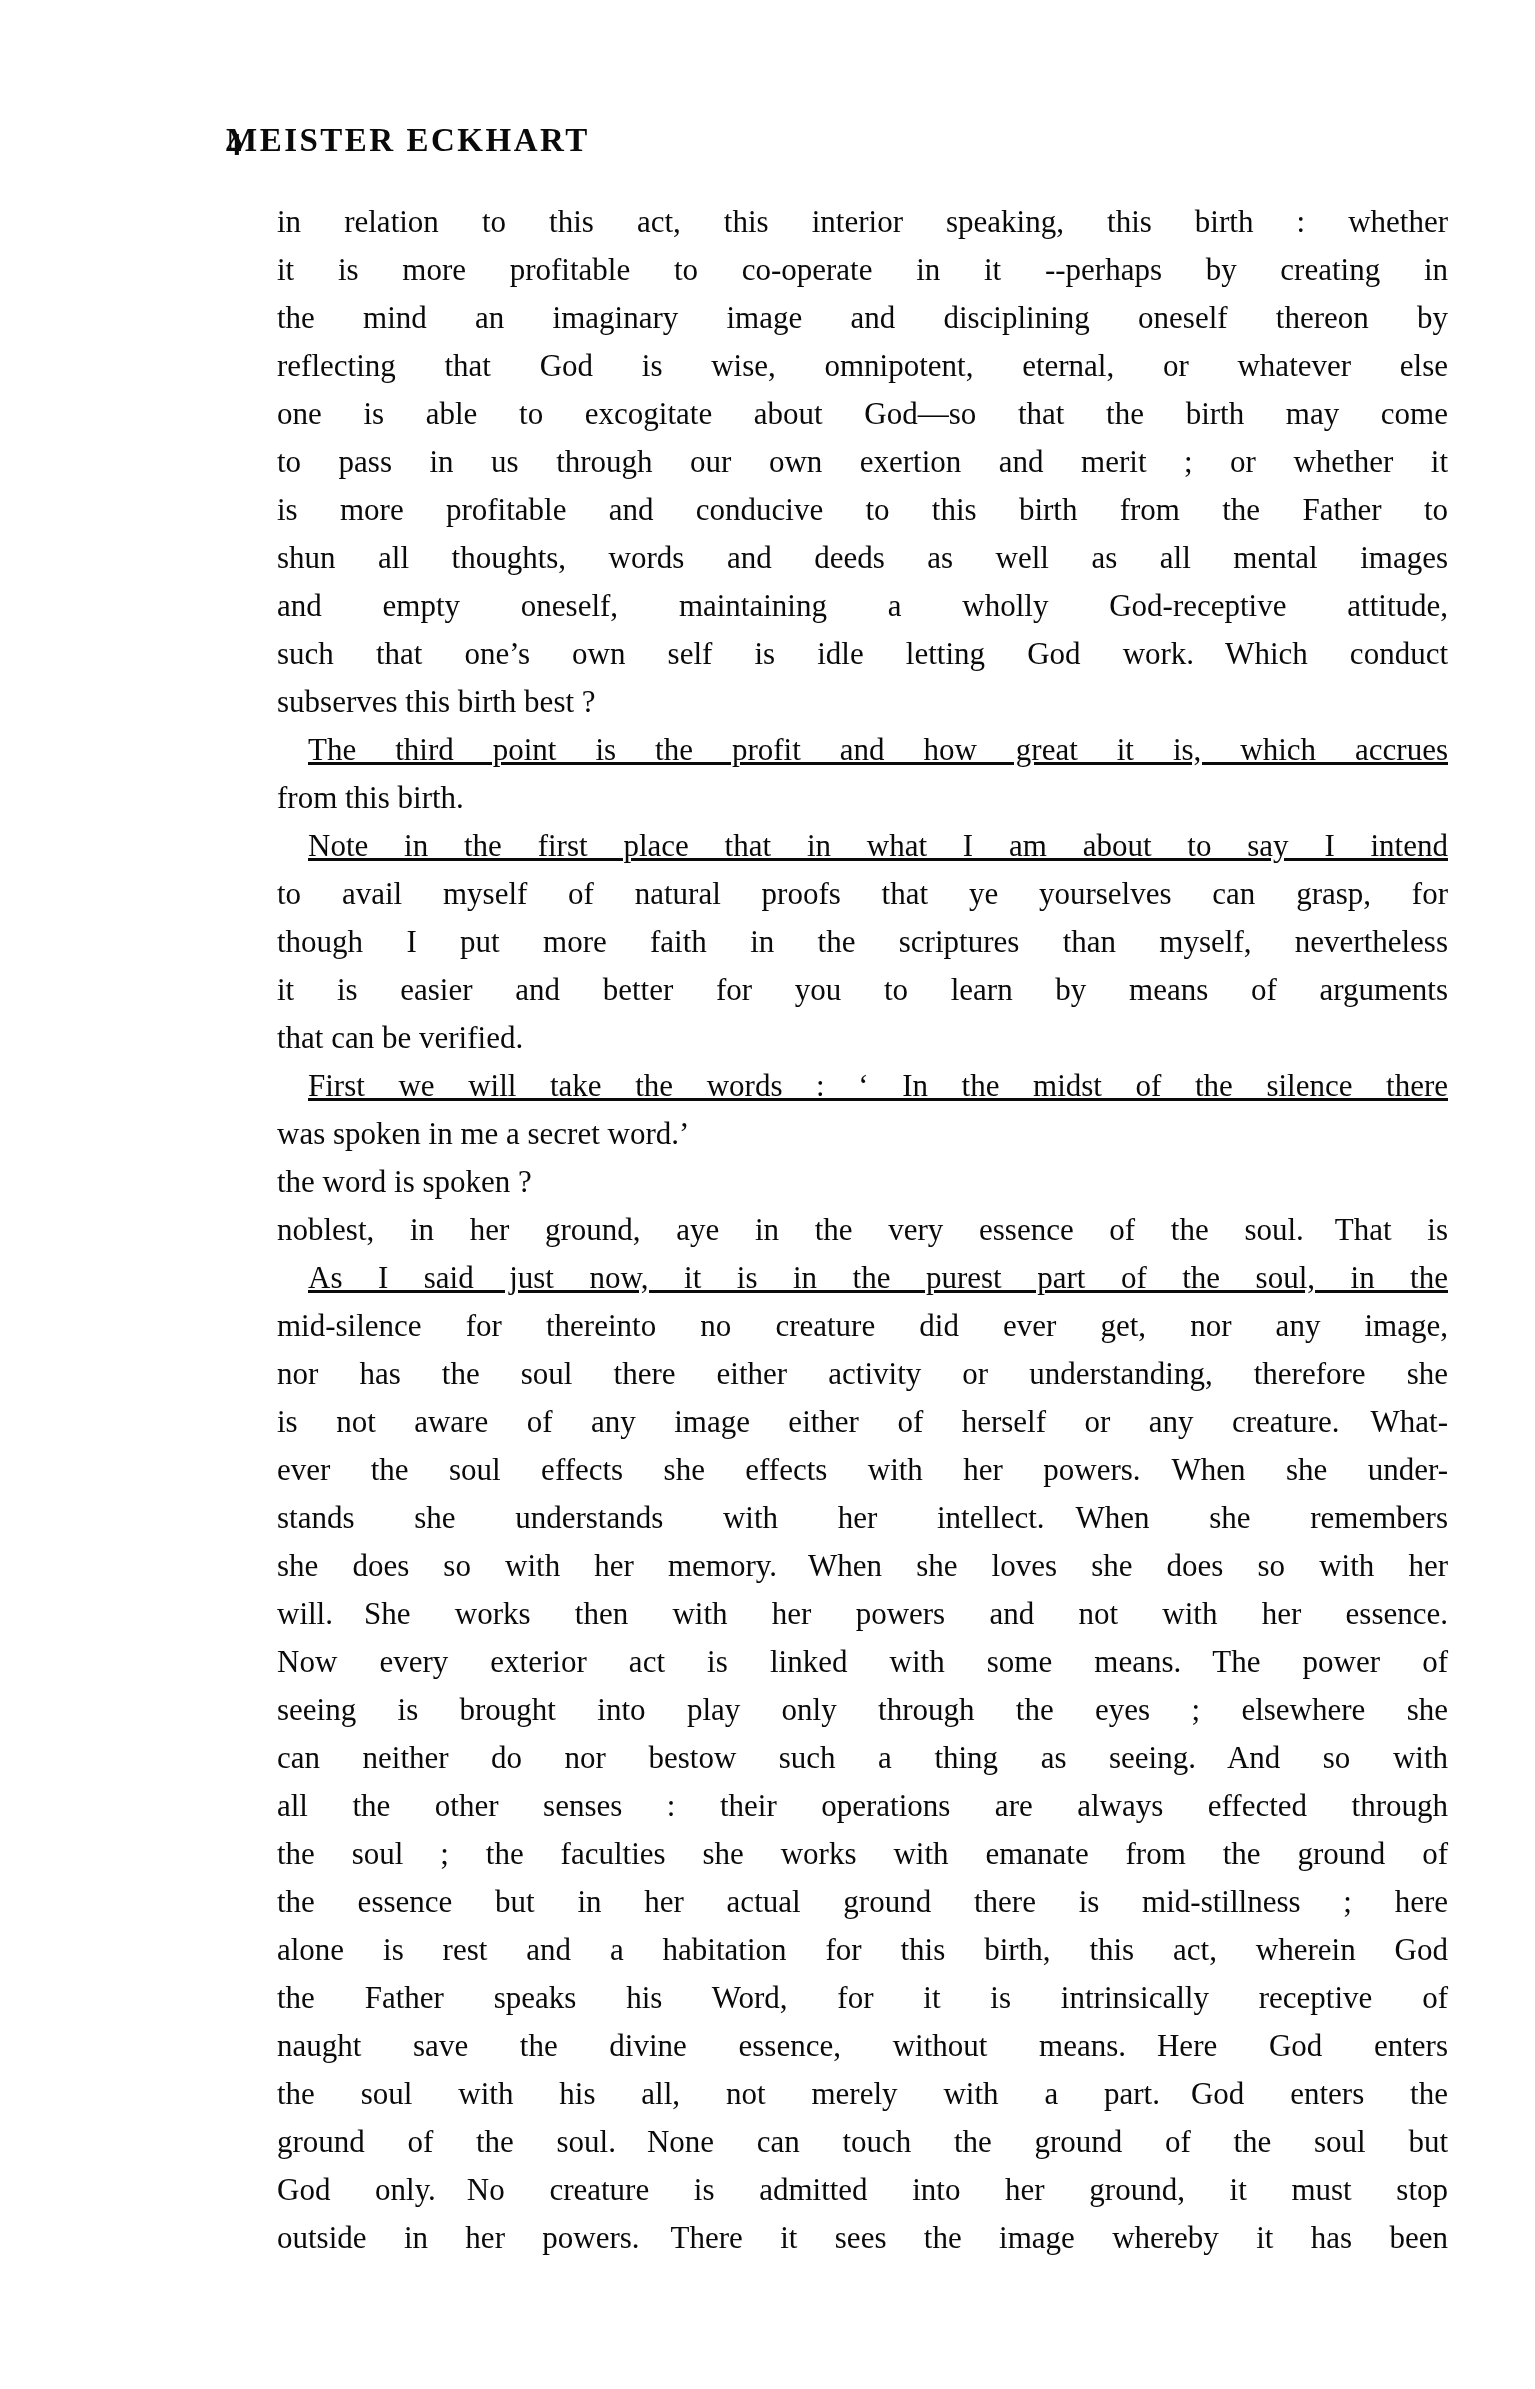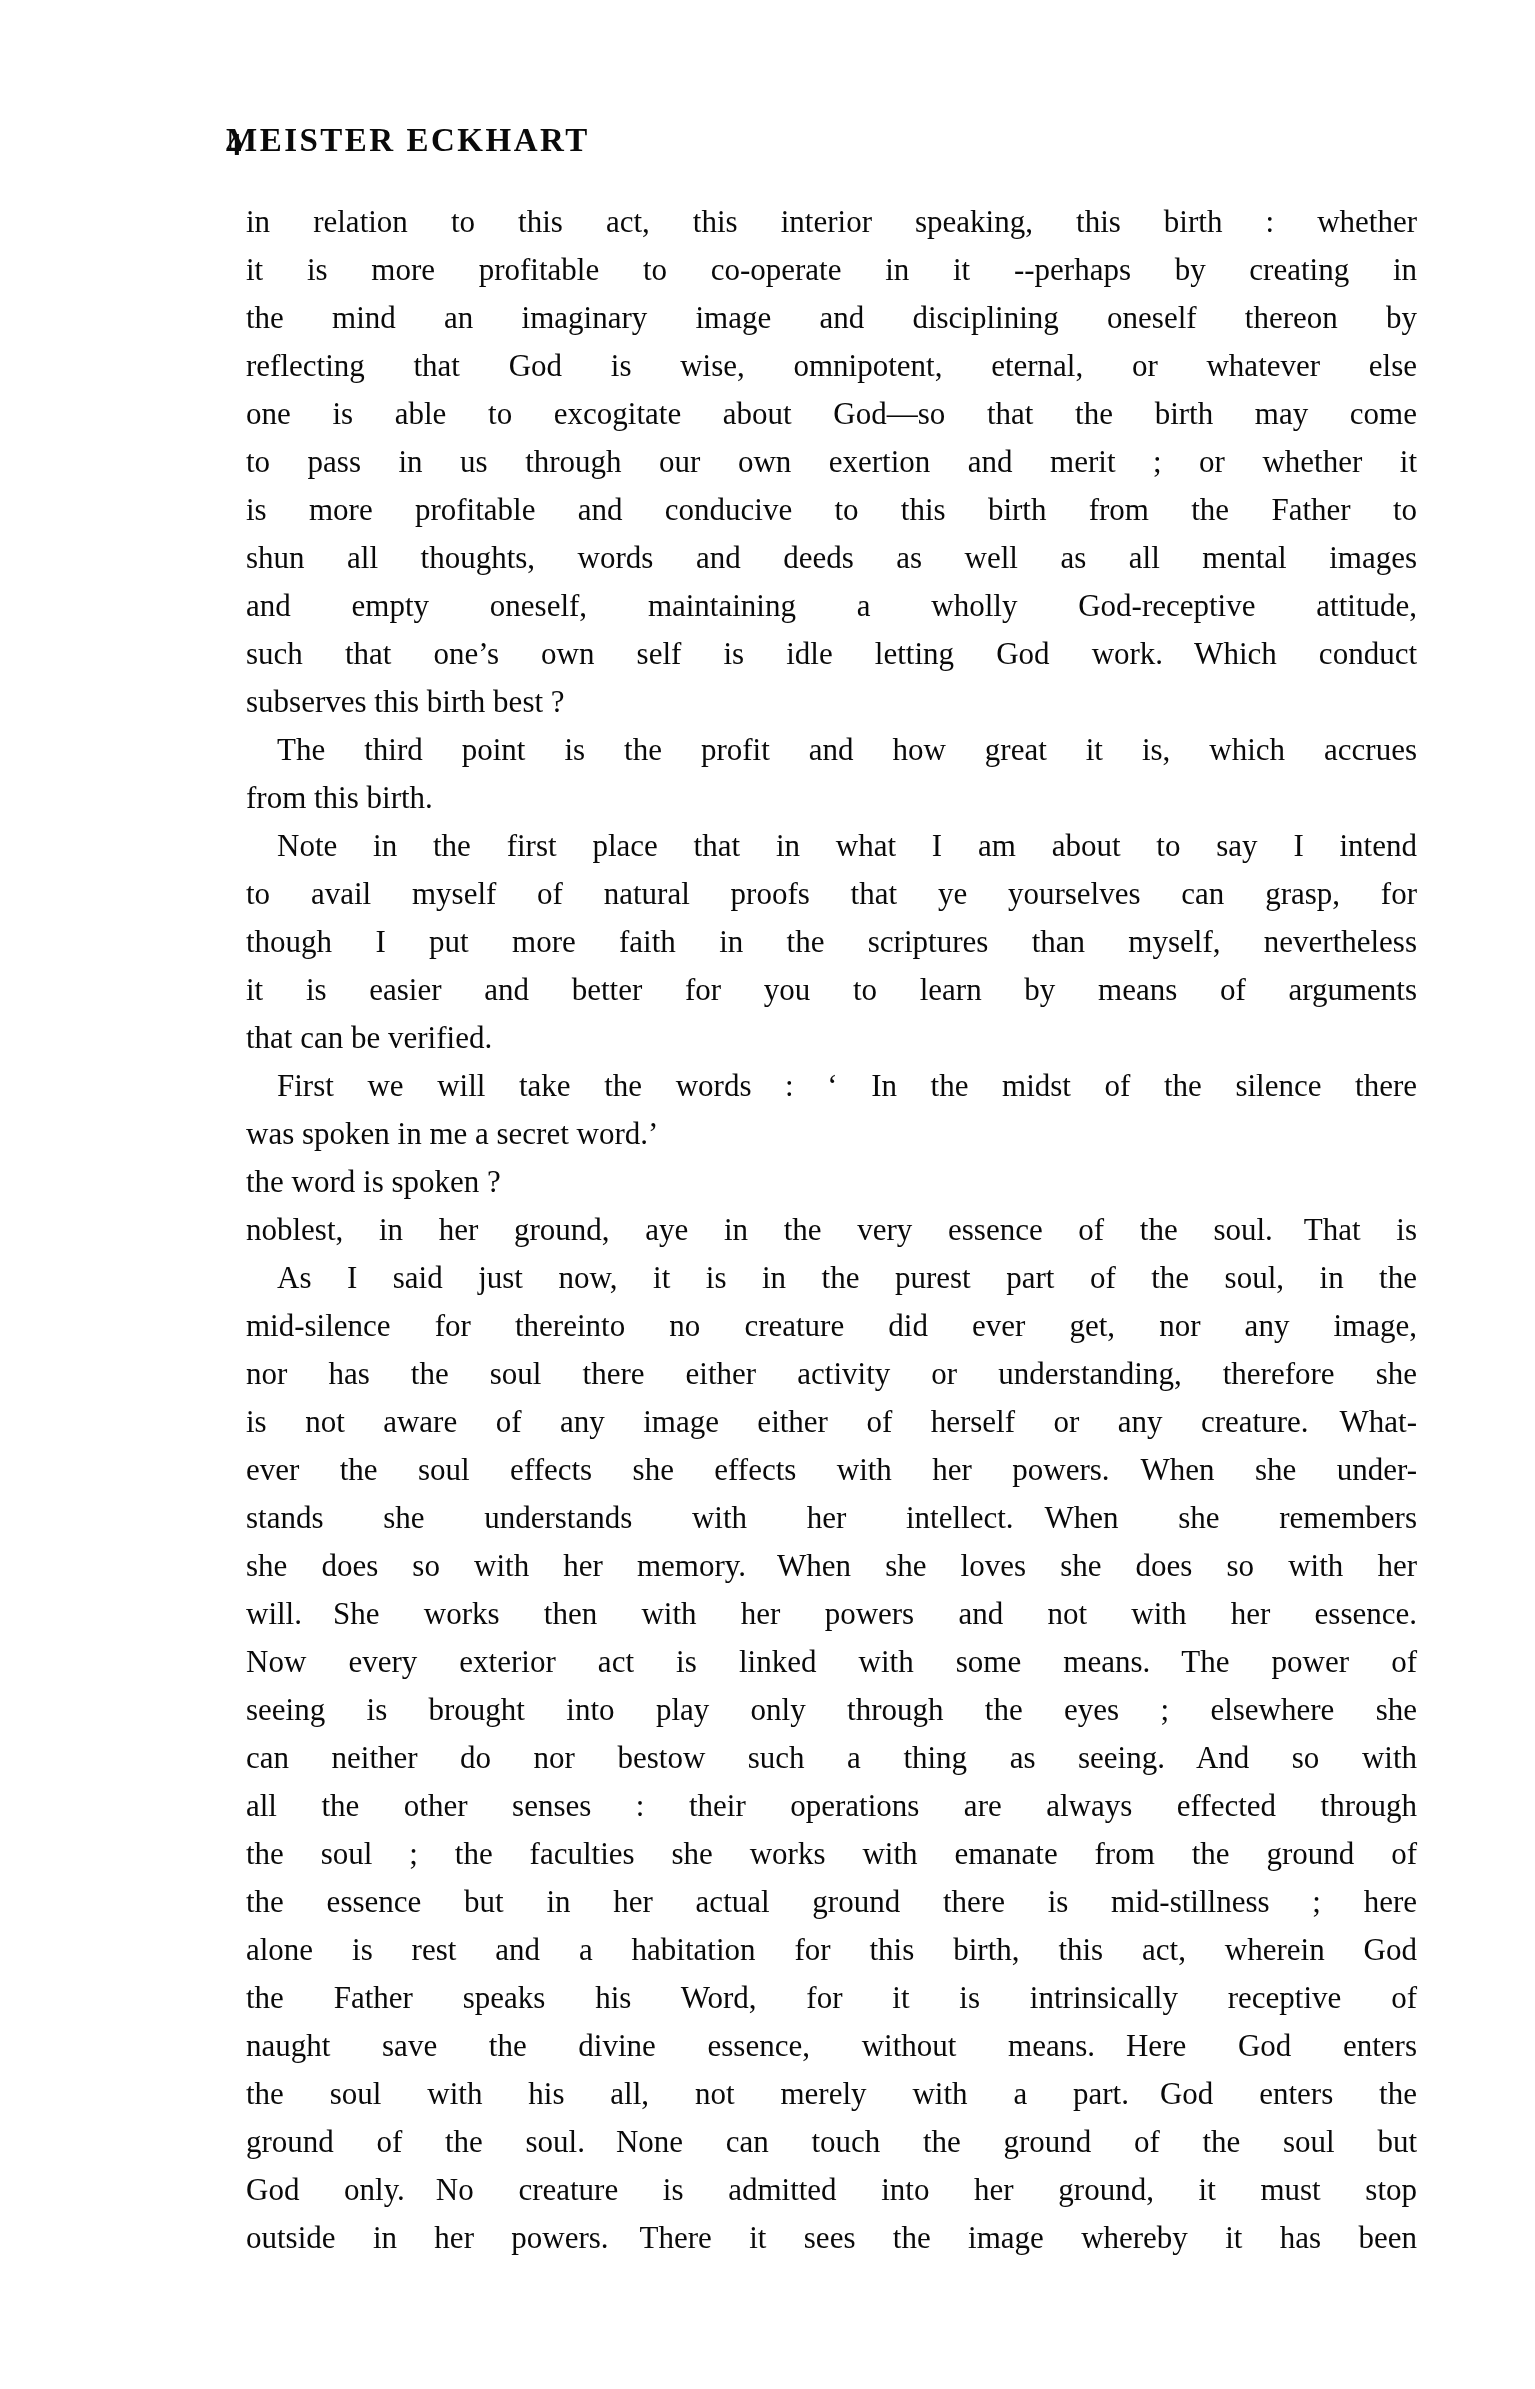--- a/index.html
+++ b/index.html
@@ -63,33 +63,35 @@
     line-height: 48px;
     white-space: nowrap;
     text-align: justify;
     text-align-last: justify;
     letter-spacing: 0;
   }
   
   .line > .lt {
     display: inline-block;
     width: 100%;
+    margin-left: 31px;
   }
   .line.just > .lt {
     text-align: justify;
     text-align-last: justify;
     white-space: normal;
   }
   .line.last > .lt {
     text-align: center;
     text-align-last: left;
     white-space: normal;
   }
   .line.ind > .lt {
     text-indent: 31px;
+    text-decoration: underline;
   }
 </style>
 </head>
 <body>
 
 <div class="page">
 
   <div class="running-head">
     <div class="folio">4</div>
     <div class="head-title">MEISTER  ECKHART</div>

